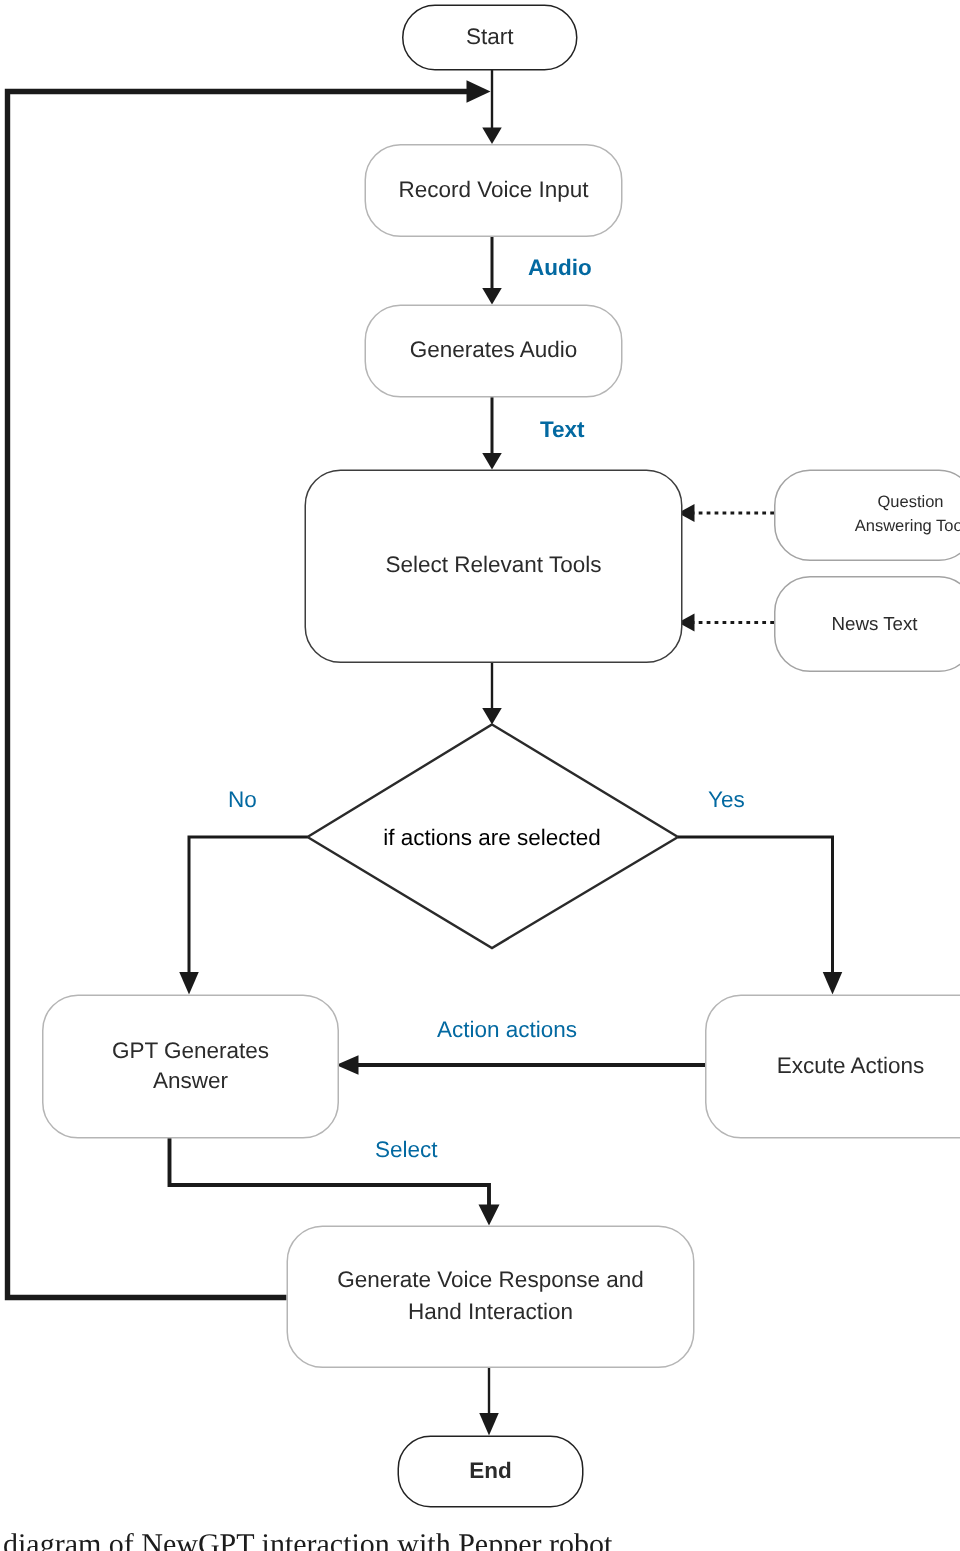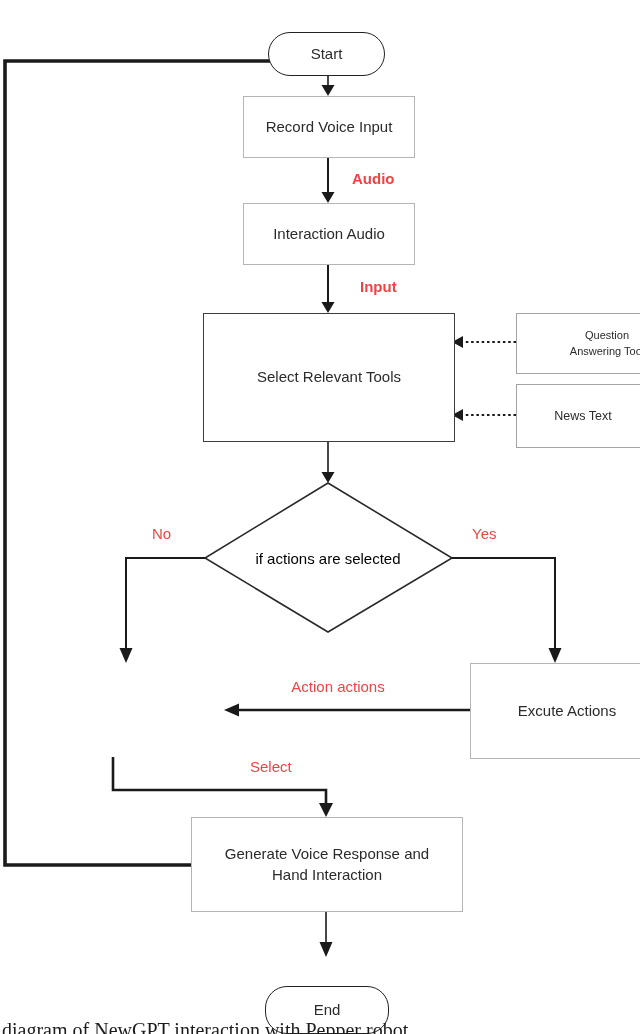--- a/index.html
+++ b/index.html
@@ -9,30 +9,30 @@
     background: #ffffff;
     font-family: "Liberation Sans", sans-serif;
     color: #262626;
   }
   .canvas { position: relative; width: 640px; height: 1034px; background: #ffffff; }
   svg.connectors { position: absolute; left: 0; top: 0; z-index: 1; }
   .node {
     position: absolute; z-index: 2;
     display: flex; align-items: center; justify-content: center;
     text-align: center; background: #ffffff;
-    font-size: 15px; line-height: 1.35; color: #2b2b2b;
+    font-size: 15px; line-height: 1.35; color: #2b2b2b; border-radius: 24px;
   }
   .node .inner { display: block; }
-  .stadium { border: 1.6px solid #222222; border-radius: 22px; margin-top: 29px; }
+  .stadium { border: 1.6px solid #222222; border-radius: 22px; }
   .proc    { border: 1px solid #b5b5b5; }
   .select  { border: 1.5px solid #3d3d3d; }
   .tool    { border: 1px solid #a3a3a3; }
   .label {
     position: absolute; z-index: 2; white-space: nowrap;
-    font-size: 15px; color: #ef4444; background: transparent;
+    font-size: 15px; color: #0369a1; background: transparent;
   }
   .label.bold { font-weight: bold; }
   .label.center { text-align: center; white-space: normal; }
   .decision-text {
     position: absolute; z-index: 2; display: flex;
     align-items: center; justify-content: center;
     font-size: 15px; color: #000000;
   }
   .caption {
     position: absolute; z-index: 2; white-space: nowrap;
@@ -88,53 +88,56 @@
 
   <div class="node stadium" style="left:268px; top:3px; width:115px; height:42px;">
     <span class="inner">Start</span>
   </div>
 
   <div class="node proc" style="left:243px; top:96px; width:170px; height:60px;">
     <span class="inner">Record Voice Input</span>
   </div>
 
   <div class="node proc" style="left:243px; top:203px; width:170px; height:60px;">
-    <span class="inner">Interaction Audio</span>
+    <span class="inner">Generates Audio</span>
   </div>
 
   <div class="node select" style="left:203px; top:313px; width:250px; height:127px;text-align:right;">
     <span class="inner">Select Relevant Tools</span>
   </div>
 
   <div class="node tool" style="left:516px; top:313px; width:132px; height:59px; font-size:11px; line-height:1.45;">
     <span class="inner" style="max-width:100px;margin-left:48px;">Question Answering Tool</span>
   </div>
 
   <div class="node tool" style="left:516px; top:384px; width:132px; height:62px; font-size:12.5px;">
     <span class="inner">News Text</span>
   </div>
 
   <div class="decision-text" style="left:208px; top:540px; width:240px; height:36px;">if actions are selected</div>
 
+  <div class="node proc" style="left:28px; top:663px; width:196px; height:94px;">
+    <span class="inner" style="max-width:145px;">GPT Generates Answer</span>
+  </div>
 
   <div class="node proc" style="left:470px; top:663px; width:192px; height:94px;">
     <span class="inner">Excute Actions</span>
   </div>
 
   <div class="node proc" style="left:191px; top:817px; width:270px; height:93px;">
     <span class="inner" style="max-width:240px;">Generate Voice Response and Hand Interaction</span>
   </div>
 
-  <div class="node stadium" style="left:265px; top:957px; width:122px; height:46px;">
+  <div class="node stadium" style="left:265px; top:957px; width:122px; height:46px;font-weight:bold;">
     <span class="inner">End</span>
   </div>
 
   <div class="label bold" style="left:352px; top:170px;">Audio</div>
 
-  <div class="label bold" style="left:360px; top:278px;">Input</div>
+  <div class="label bold" style="left:360px; top:278px;">Text</div>
 
   <div class="label" style="left:152px; top:525px;">No</div>
 
   <div class="label" style="left:472px; top:525px;">Yes</div>
 
   <div class="label center" style="left:258px; top:678px; width:160px;">Action actions</div>
 
   <div class="label" style="left:250px; top:758px;">Select</div>
 
   <div class="caption" style="left:2px; top:1019px;">diagram of NewGPT interaction with Pepper robot</div>

